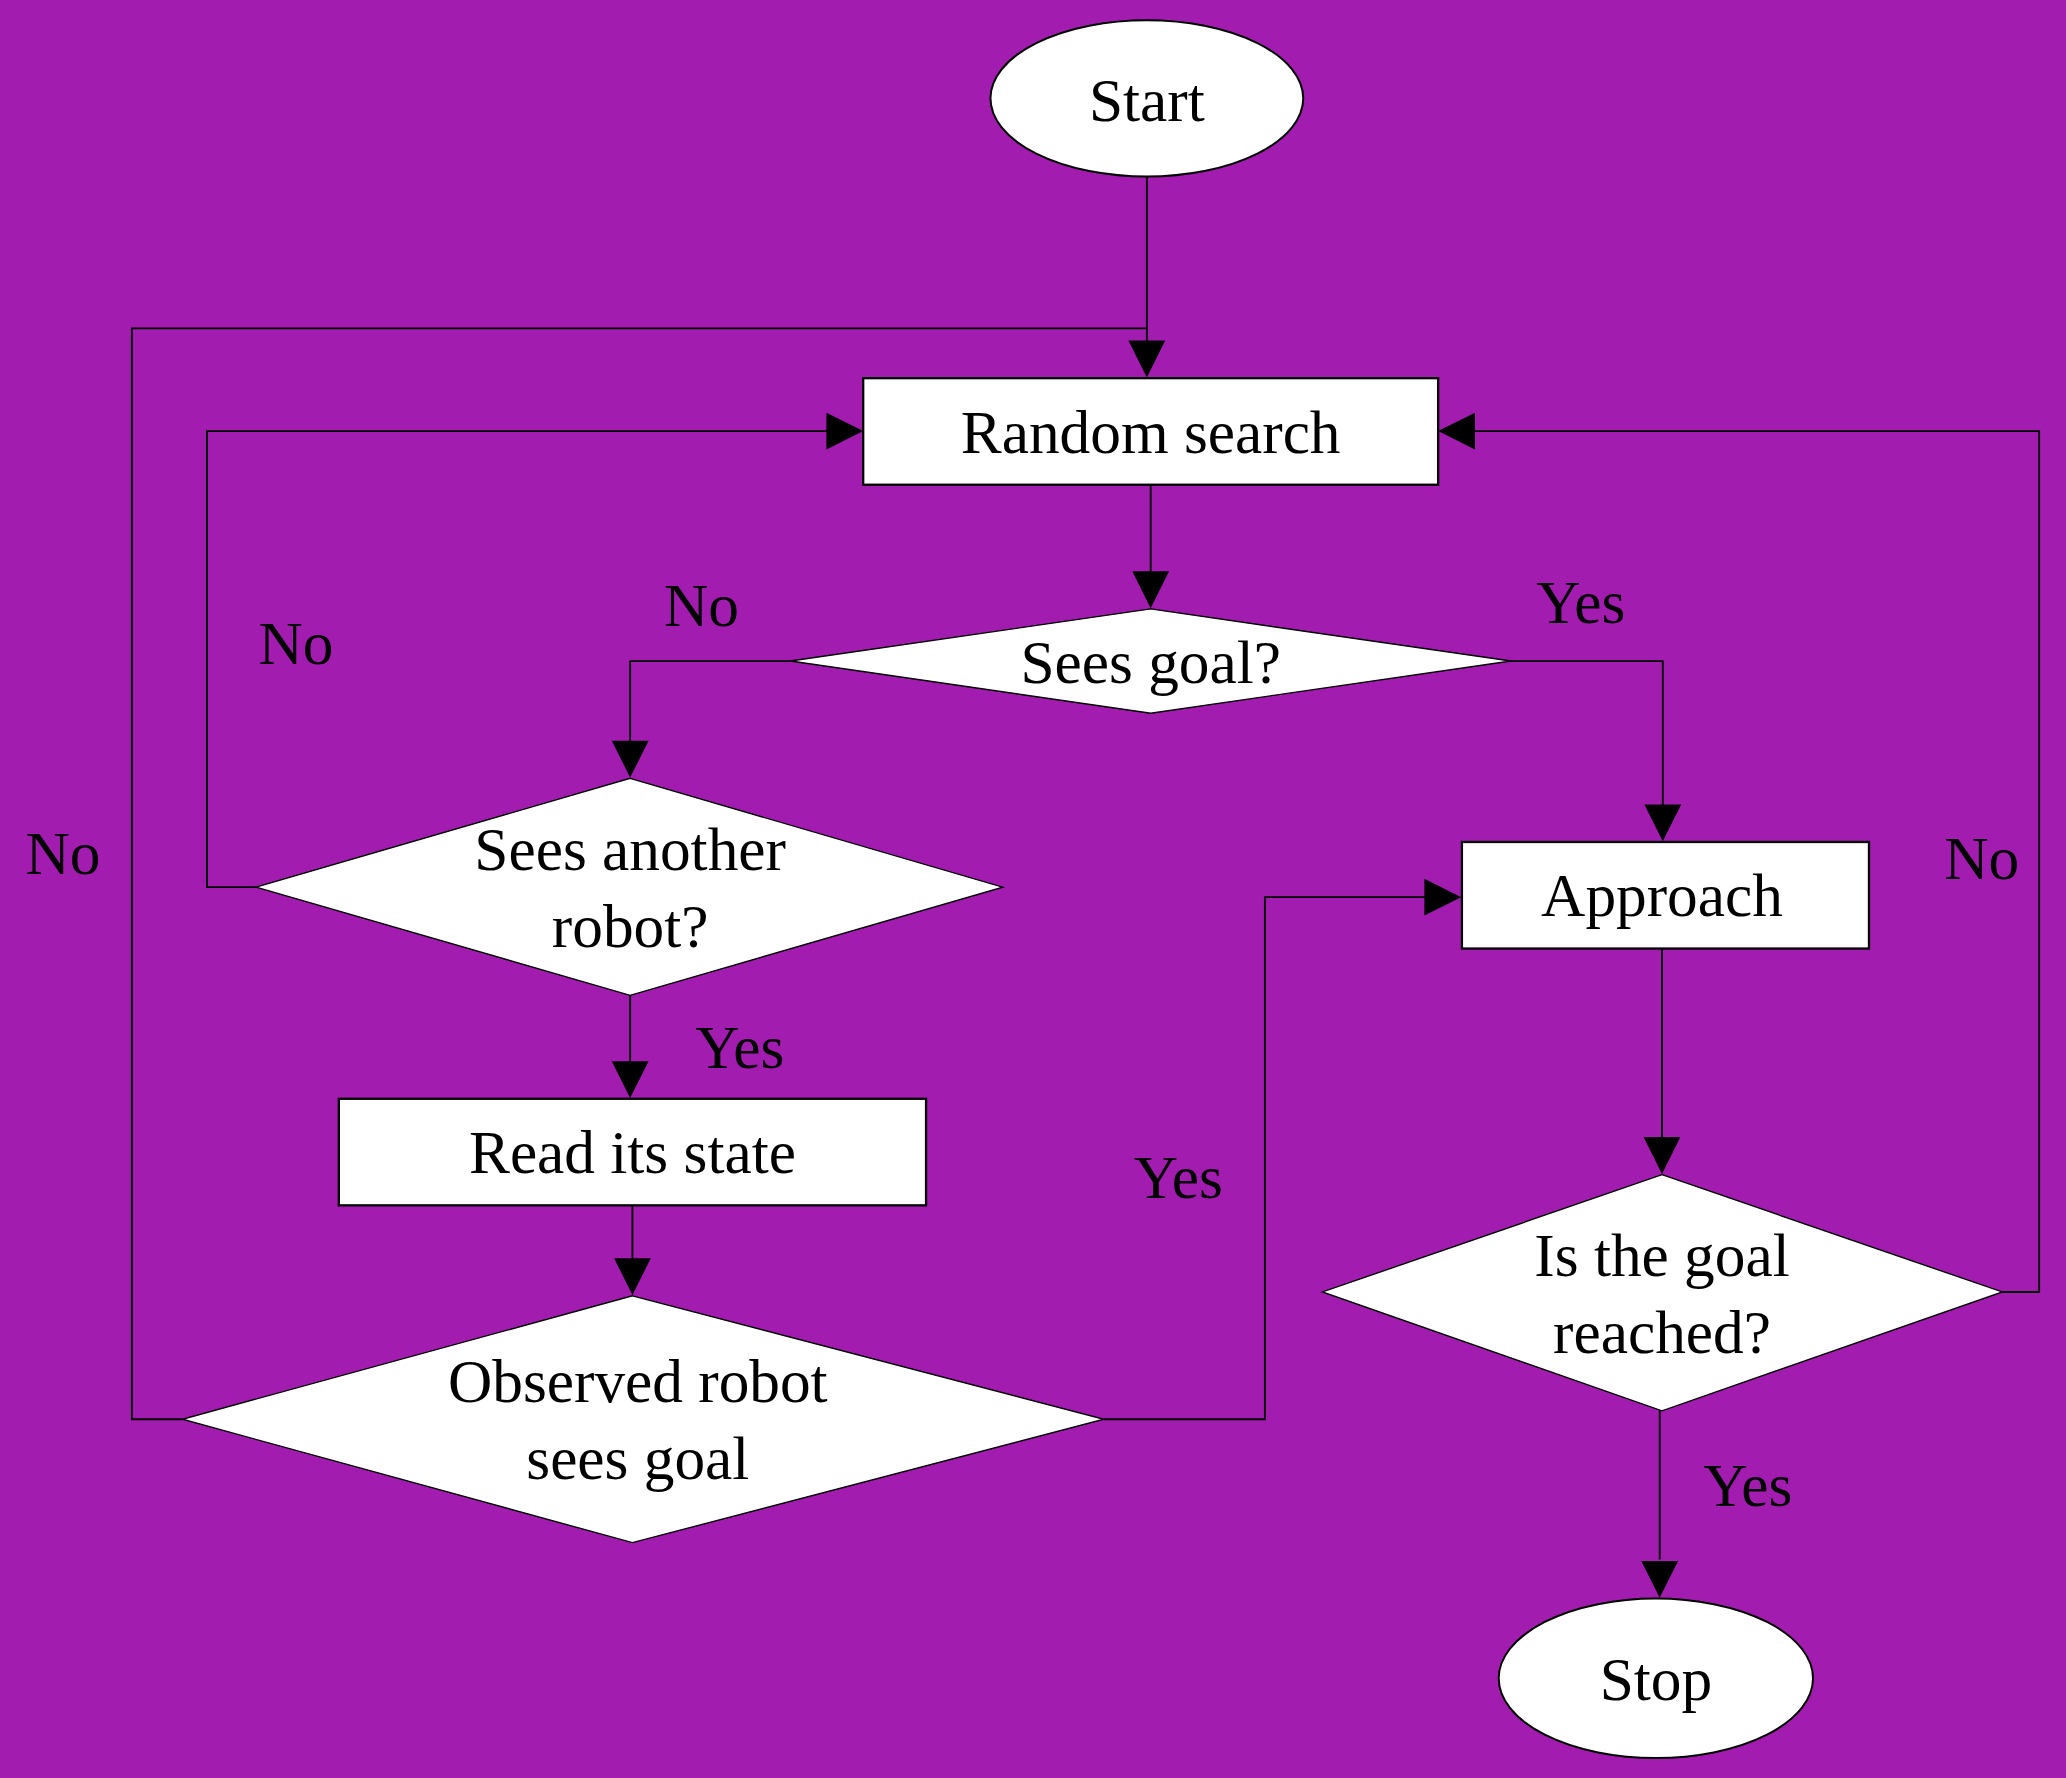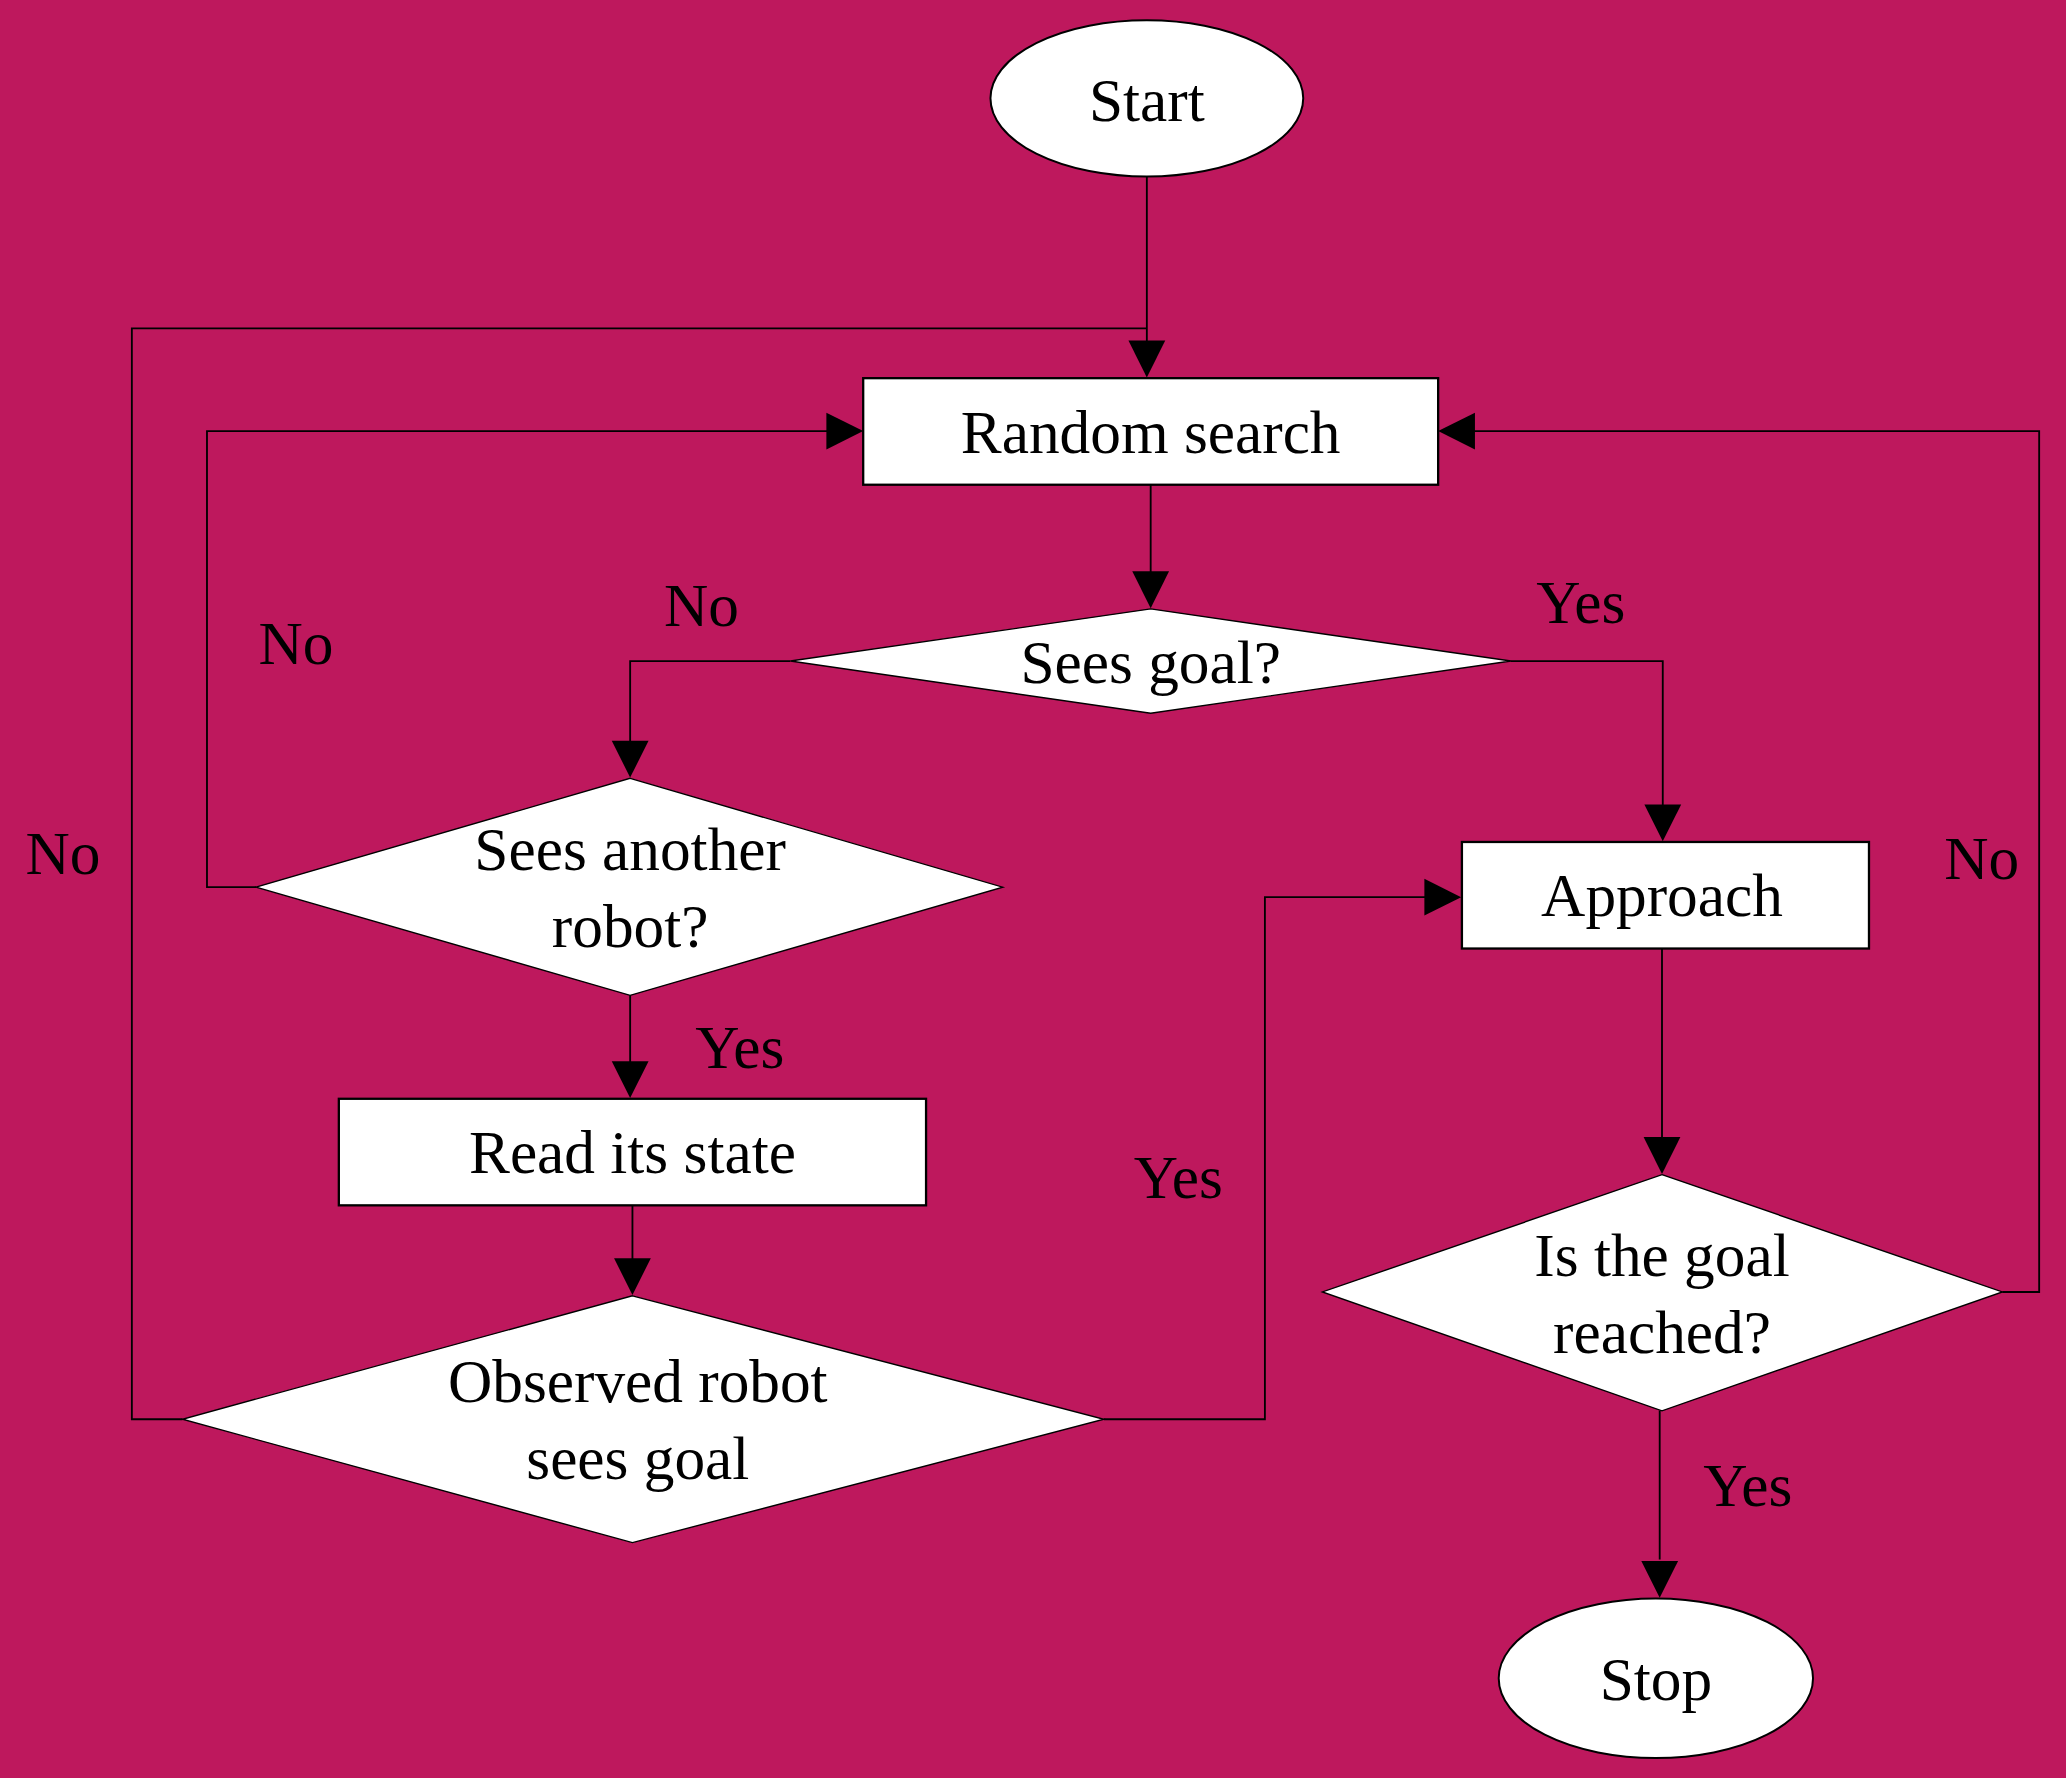--- a/index.html
+++ b/index.html
@@ -3,21 +3,21 @@
 <meta charset="utf-8">
 <style>
   html, body {
     margin: 0;
     padding: 0;
     background: #ffffff;
   }
   #canvas {
     width: 2066px;
     height: 1779px;
-    background: #be185d;
+    background: #a21caf;
     position: relative;
   }
   svg { display: block; }
   .flow-line {
     fill: none;
     stroke: #000000;
     stroke-width: 2.4;
   }
   .node-shape {
     fill: #ffffff;

